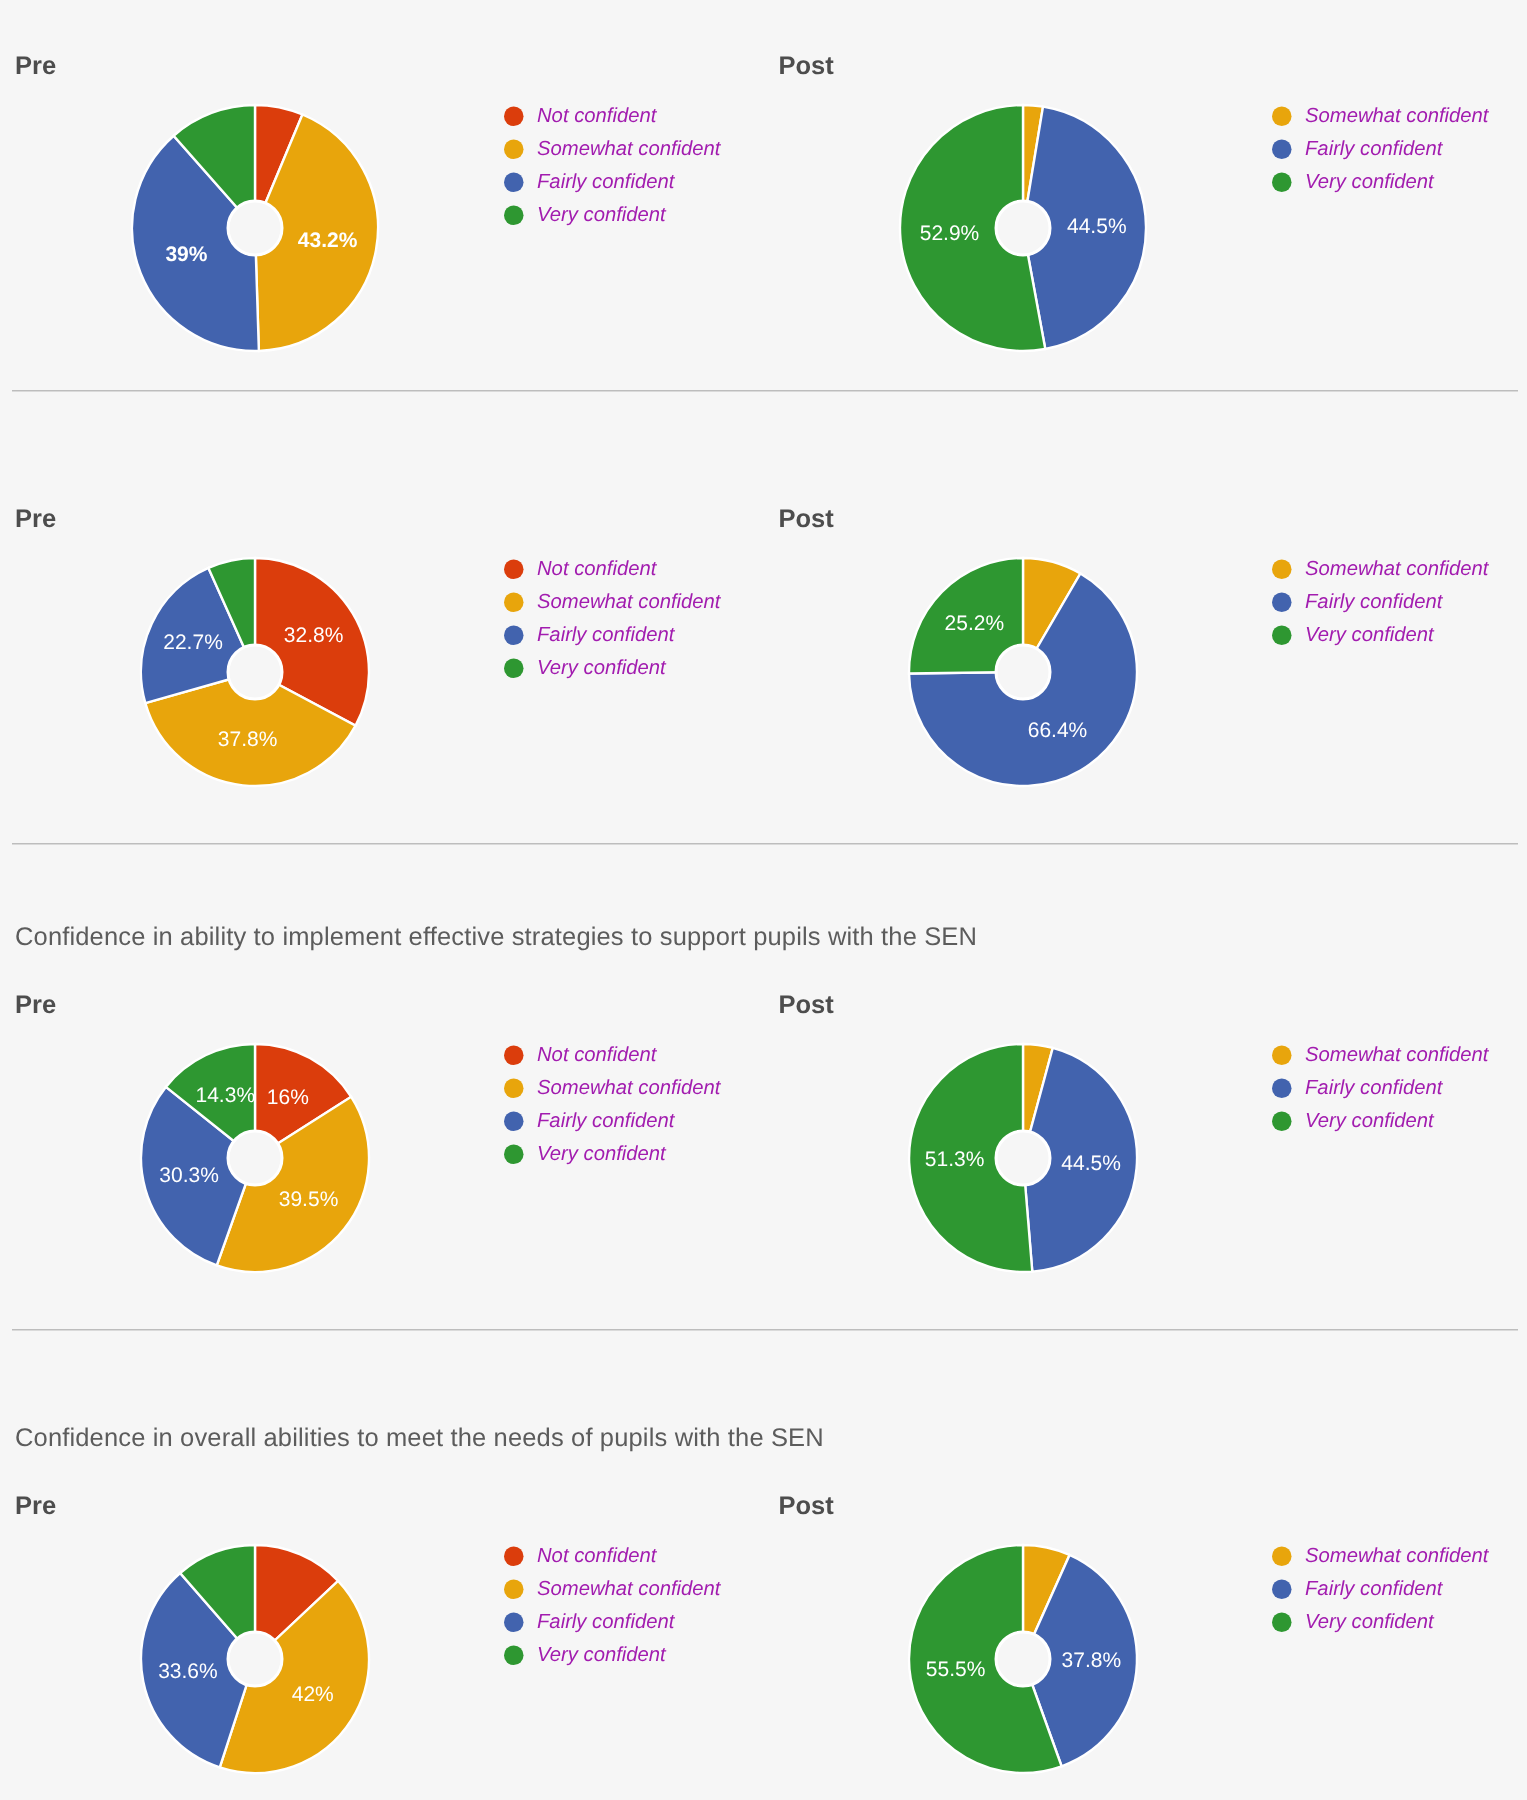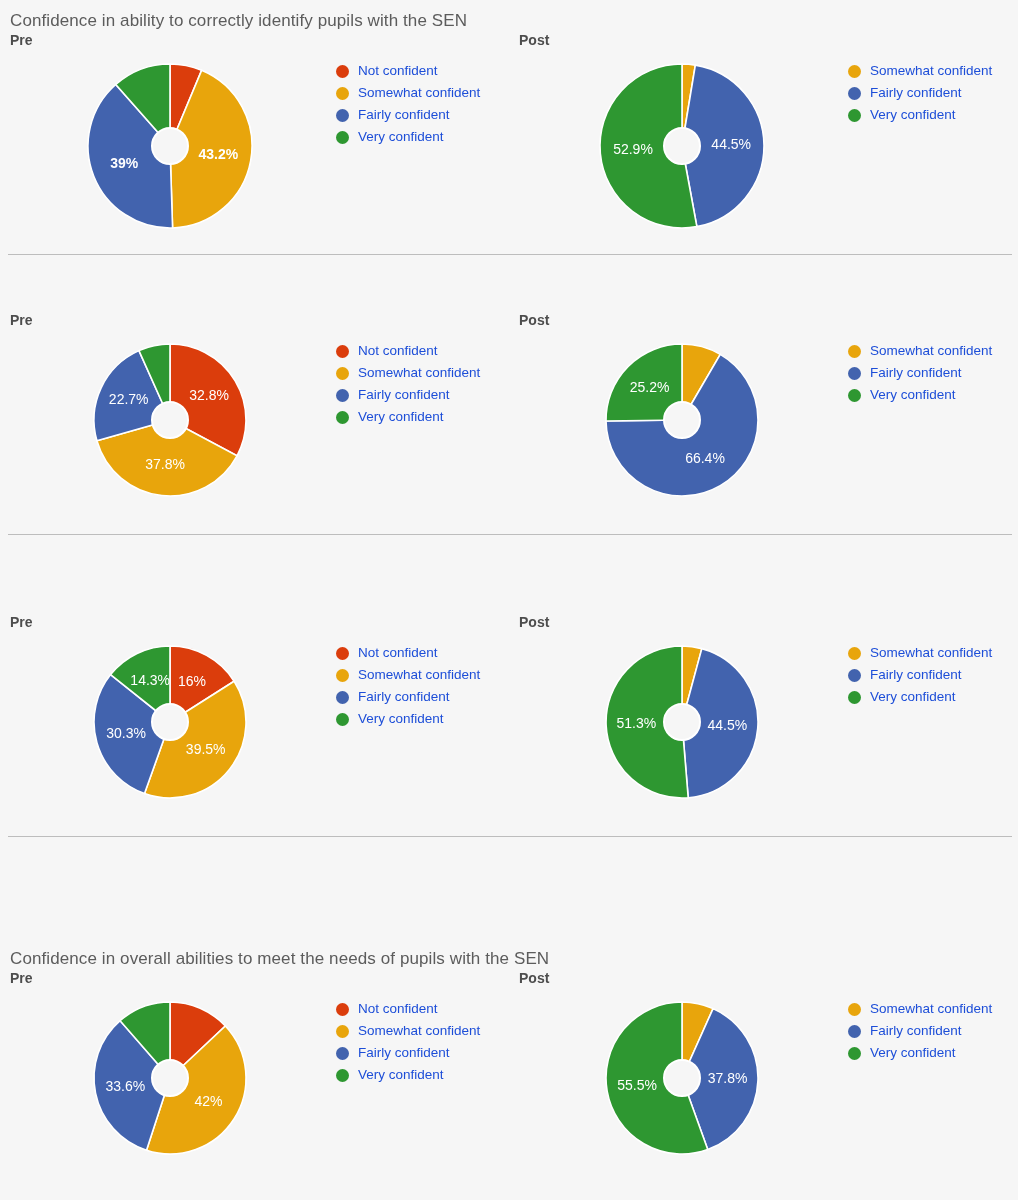--- a/index.html
+++ b/index.html
@@ -39,24 +39,25 @@
     display: flex;
     flex-direction: row;
     width: 1018px;
   }
   .chart-block {
     position: relative;
     width: 509px;
     box-sizing: border-box;
   }
   .chart-sublabel {
-    font-size: 14px;
+    font-size: 17px;
     font-weight: bold;
     color: #4d4d4d;
     padding-left: 10px;
+    margin-top: 24px;
   }
   .chart-body {
     position: relative;
     height: 200px;
   }
   .pie-wrap {
     position: absolute;
     left: 0;
     top: 0;
   }
@@ -71,39 +72,39 @@
   }
   .legend-swatch {
     width: 13px;
     height: 13px;
     border-radius: 50%;
     margin-right: 9px;
     flex: 0 0 auto;
   }
   .legend-label {
     font-size: 13.5px;
-    color: #1d4ed8;
+    color: #a21caf;
     line-height: 22px;
     white-space: nowrap;
+    font-style: italic;
   }
   svg { display: block; overflow: visible; }
   .slice-label {
     font-family: "Liberation Sans", sans-serif;
     fill: #ffffff;
     font-size: 14px;
     text-anchor: middle;
     dominant-baseline: middle;
   }
 </style>
 </head>
 <body>
 
 <div id="root">
     <div class="section" style="position: absolute; top: 10px; left: 0px;">
-      <div class="section-title">Confidence in ability to correctly identify pupils with the SEN</div>
       <div class="charts-row">
         <div class="chart-block">
           <div class="chart-sublabel">Pre</div>
           <div class="chart-body">
             <div class="pie-wrap" style="left: 84px; top: 12px; font-weight: bold;">
               <svg width="172" height="172" viewBox="0 0 172 172">
                 <path d="M 86 86 L 86.00 4.00 A 82 82 0 0 1 117.62 10.34 Z" fill="#DB3D0C" stroke="#ffffff" stroke-width="1.6"></path>
                 <path d="M 86 86 L 117.62 10.34 A 82 82 0 0 1 88.58 167.96 Z" fill="#E8A50C" stroke="#ffffff" stroke-width="1.6"></path>
                 <path d="M 86 86 L 88.58 167.96 A 82 82 0 0 1 31.77 24.49 Z" fill="#4263AE" stroke="#ffffff" stroke-width="1.6"></path>
                 <path d="M 86 86 L 31.77 24.49 A 82 82 0 0 1 86.00 4.00 Z" fill="#2E9731" stroke="#ffffff" stroke-width="1.6"></path>
@@ -227,20 +228,21 @@
                 <span class="legend-swatch" style="background: rgb(46, 151, 49);"></span>
                 <span class="legend-label">Very confident</span>
               </div>
             </div>
           </div>
         </div>
       </div>
       <div class="divider" style="margin-top: 6px;"></div>
     </div>
     <div class="section" style="position: absolute; top: 614px; left: 0px;">
+      <div class="section-title">Confidence in ability to implement effective strategies to support pupils with the SEN</div>
       <div class="charts-row">
         <div class="chart-block">
           <div class="chart-sublabel">Pre</div>
           <div class="chart-body">
             <div class="pie-wrap" style="left: 90px; top: 12px;">
               <svg width="160" height="160" viewBox="0 0 160 160">
                 <path d="M 80 80 L 80.00 4.00 A 76 76 0 0 1 144.13 39.21 Z" fill="#DB3D0C" stroke="#ffffff" stroke-width="1.6"></path>
                 <path d="M 80 80 L 144.13 39.21 A 76 76 0 0 1 54.51 151.60 Z" fill="#E8A50C" stroke="#ffffff" stroke-width="1.6"></path>
                 <path d="M 80 80 L 54.51 151.60 A 76 76 0 0 1 20.58 32.61 Z" fill="#4263AE" stroke="#ffffff" stroke-width="1.6"></path>
                 <path d="M 80 80 L 20.58 32.61 A 76 76 0 0 1 80.00 4.00 Z" fill="#2E9731" stroke="#ffffff" stroke-width="1.6"></path>

